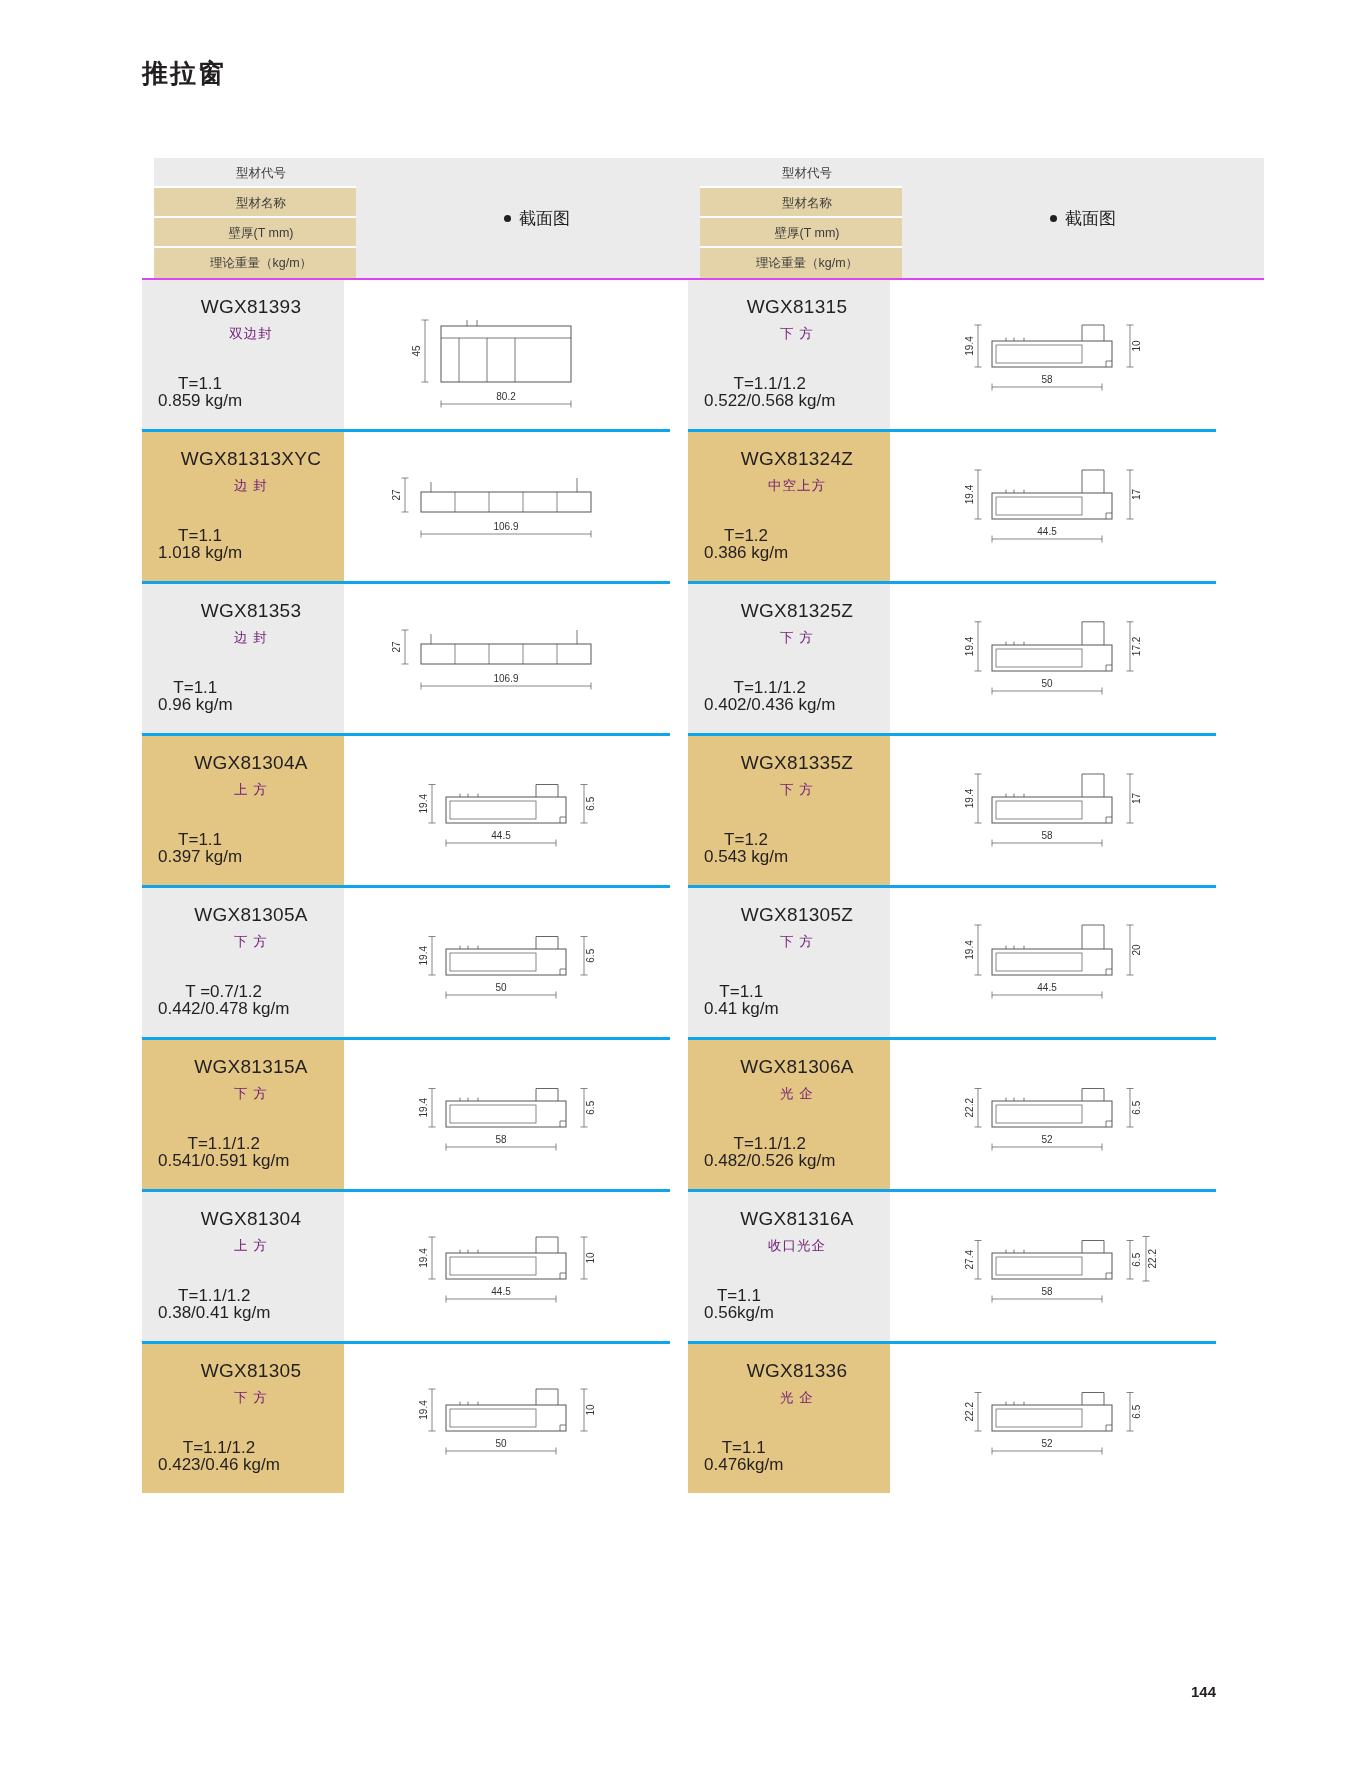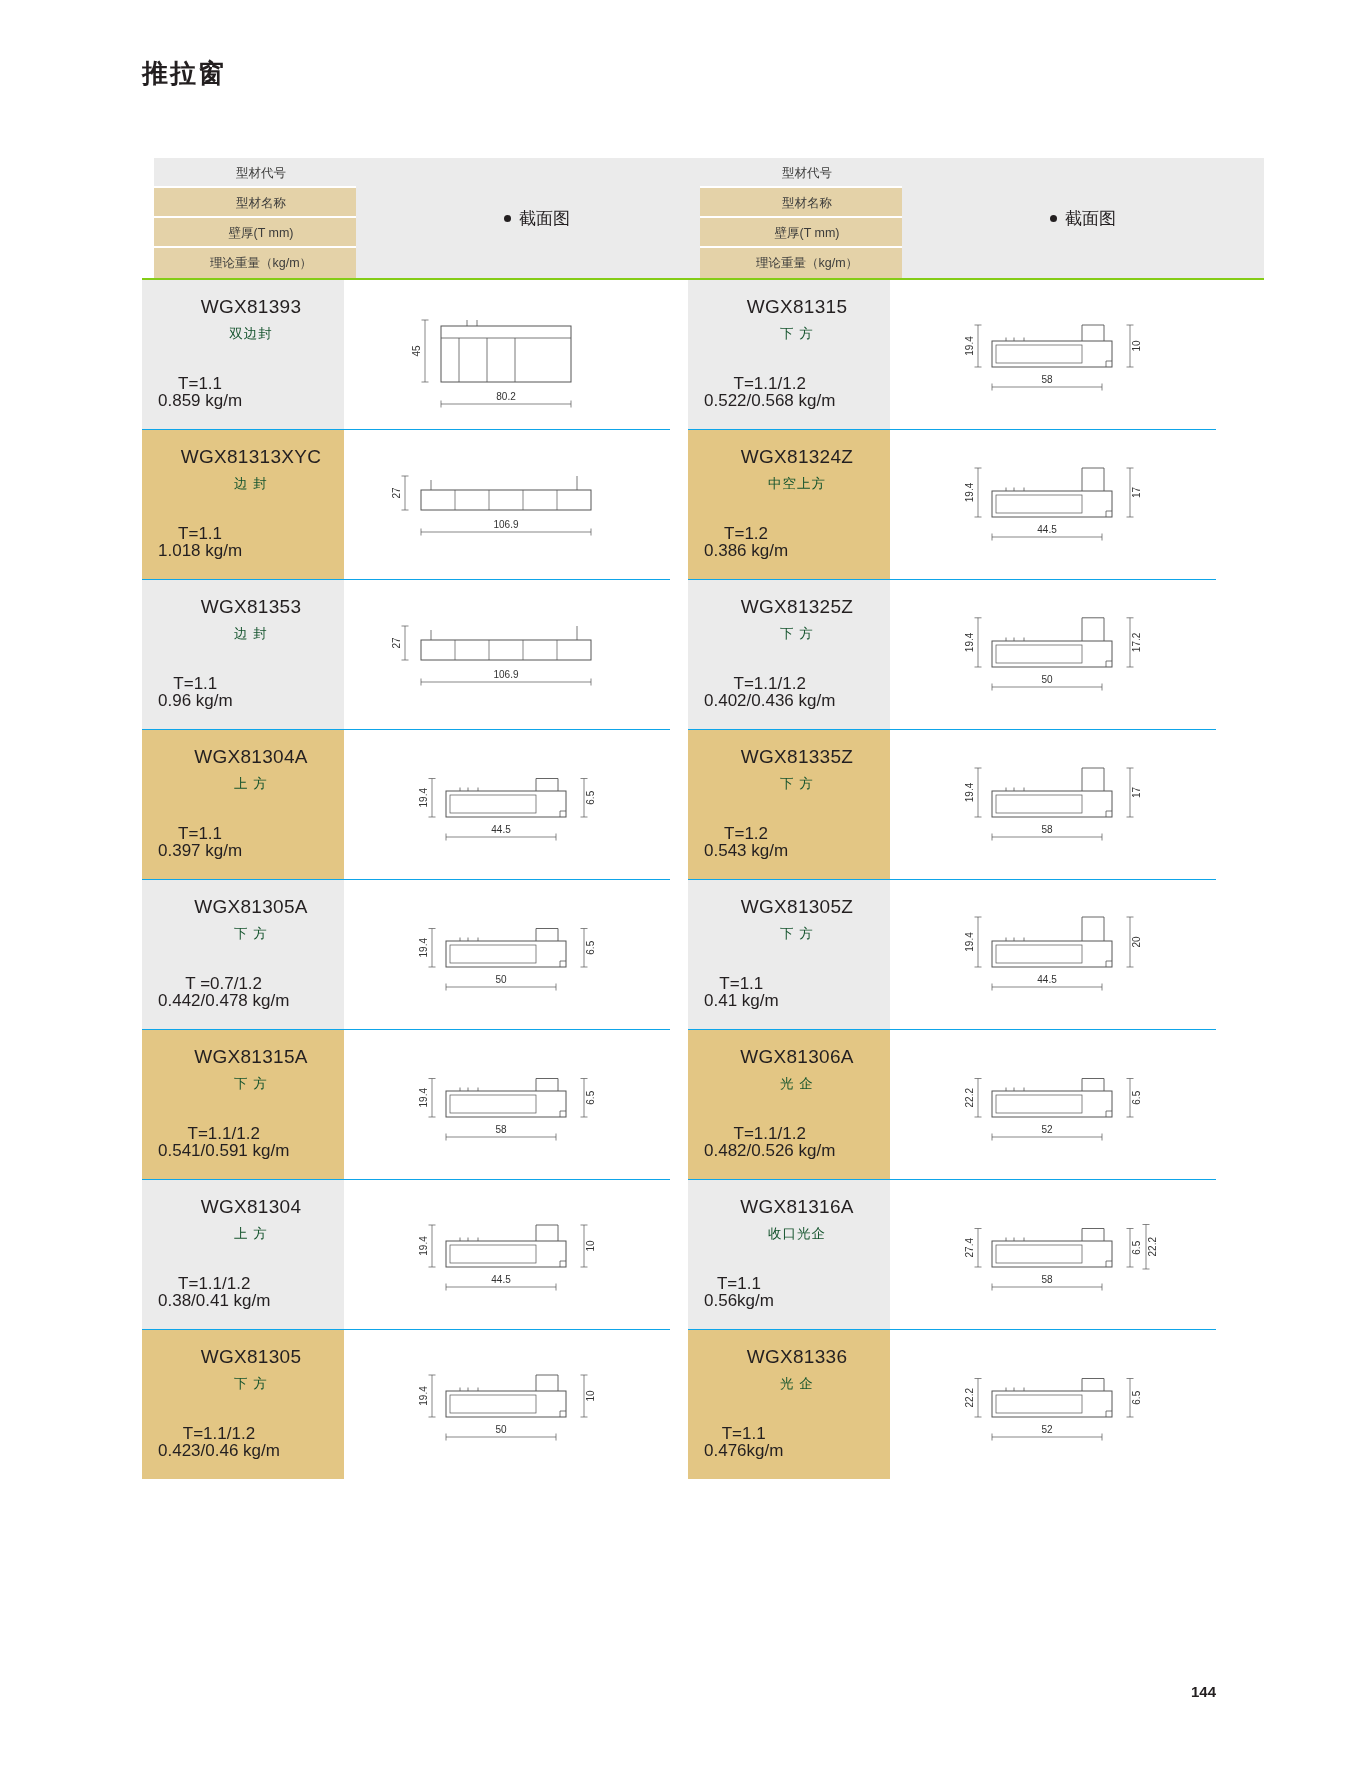--- a/index.html
+++ b/index.html
@@ -61,21 +61,21 @@
     width: 528px;
     float: left;
   }
   .col.right { margin-left: 18px; }
   .clear { clear: both; }
 
   
   .thead {
     display: flex;
     width: 564px;
-    border-bottom: 2px solid #84cc16;
+    border-bottom: 2px solid #d946ef;
     padding-left: 12px;
   }
   .thead-left {
     width: 202px;
     flex: 0 0 202px;
   }
   .thead-left .hrow {
     height: 30px;
     line-height: 30px;
     font-size: 12.5px;
@@ -104,42 +104,42 @@
     background: #231f20;
     margin-right: 8px;
     vertical-align: middle;
   }
 
   
   .prow {
     display: flex;
     width: 528px;
     height: 149px;
-    border-bottom: 1px solid #0ea5e9;
+    border-bottom: 3px solid #0ea5e9;
   }
   .prow:last-child { border-bottom: none; }
   .cell-info {
     width: 202px;
     flex: 0 0 202px;
     box-sizing: border-box;
     padding: 16px 0 0 16px;
     position: relative;
   }
   .cell-info.gray { background: #ebebeb; }
   .cell-info.gold { background: #e3c684; }
   .p-code {
     font-size: 19px;
     letter-spacing: .3px;
     color: #231f20;
     margin-bottom: 7px;
     white-space: nowrap;
   }
   .p-name {
     font-size: 13.5px;
-    color: #14532d;
+    color: #701a75;
     letter-spacing: 1px;
   }
   .p-spec {
     position: absolute;
     left: 16px;
     bottom: 20px;
     font-size: 17px;
     line-height: 17px;
     color: #231f20;
   }

